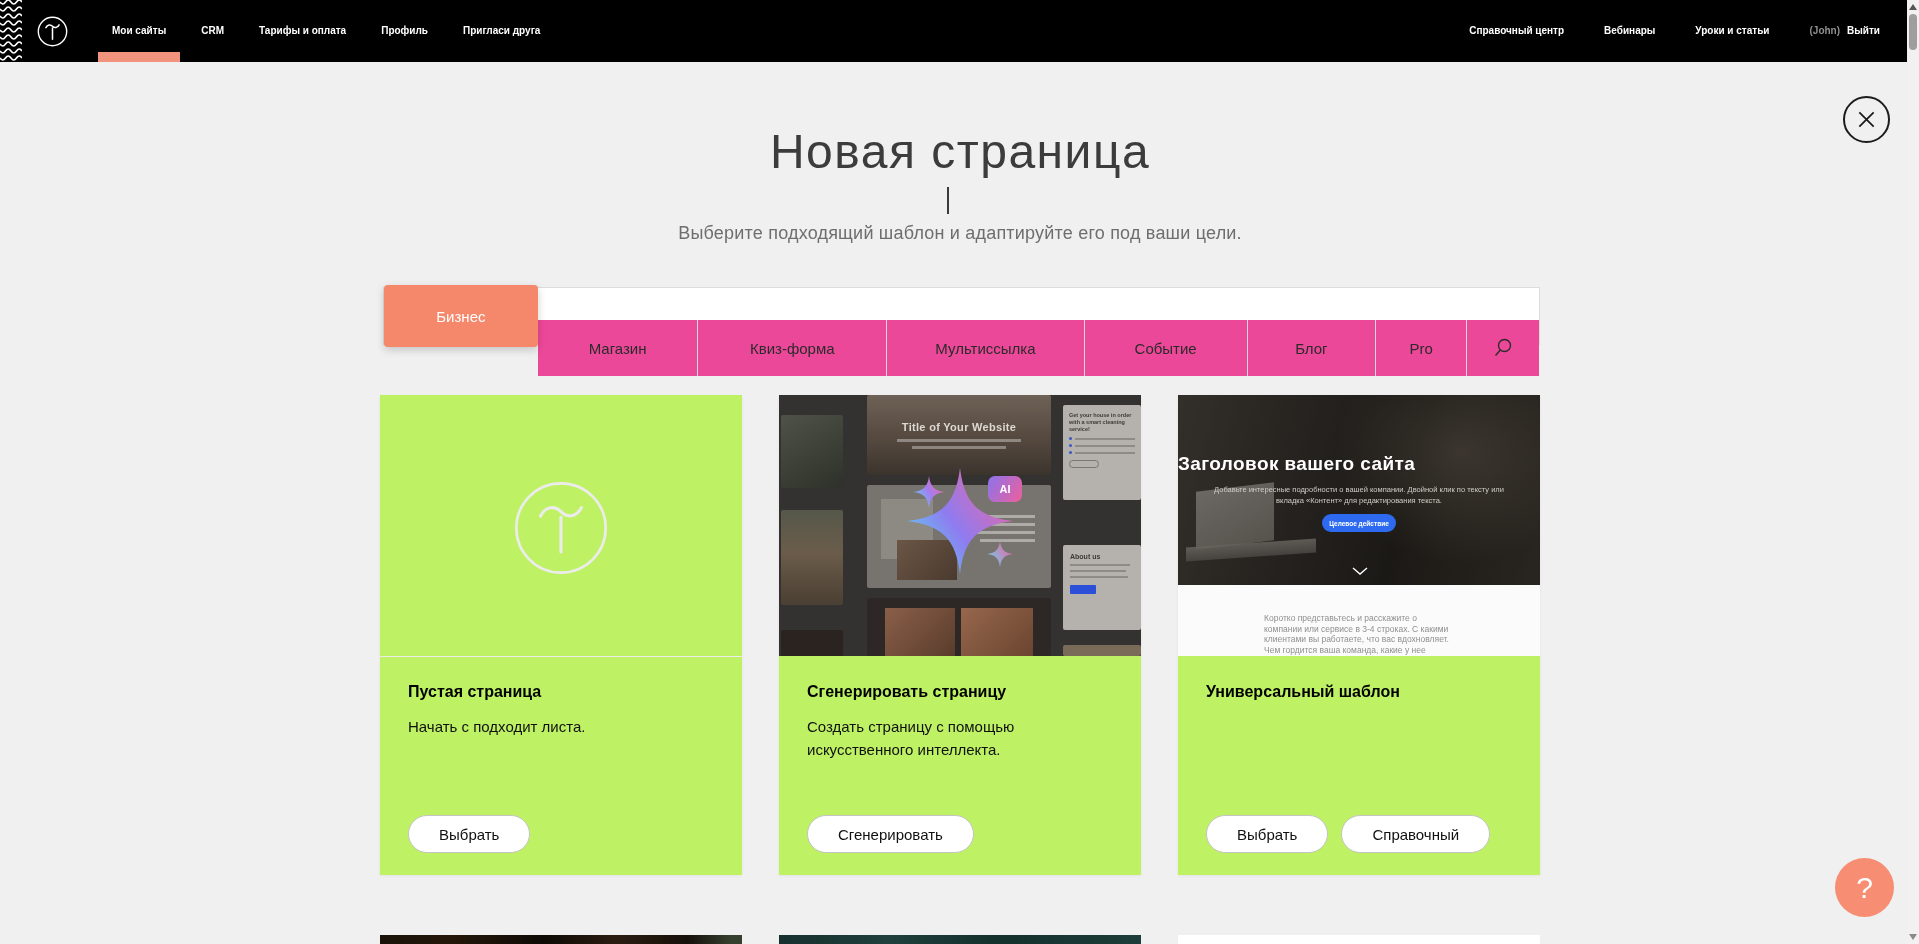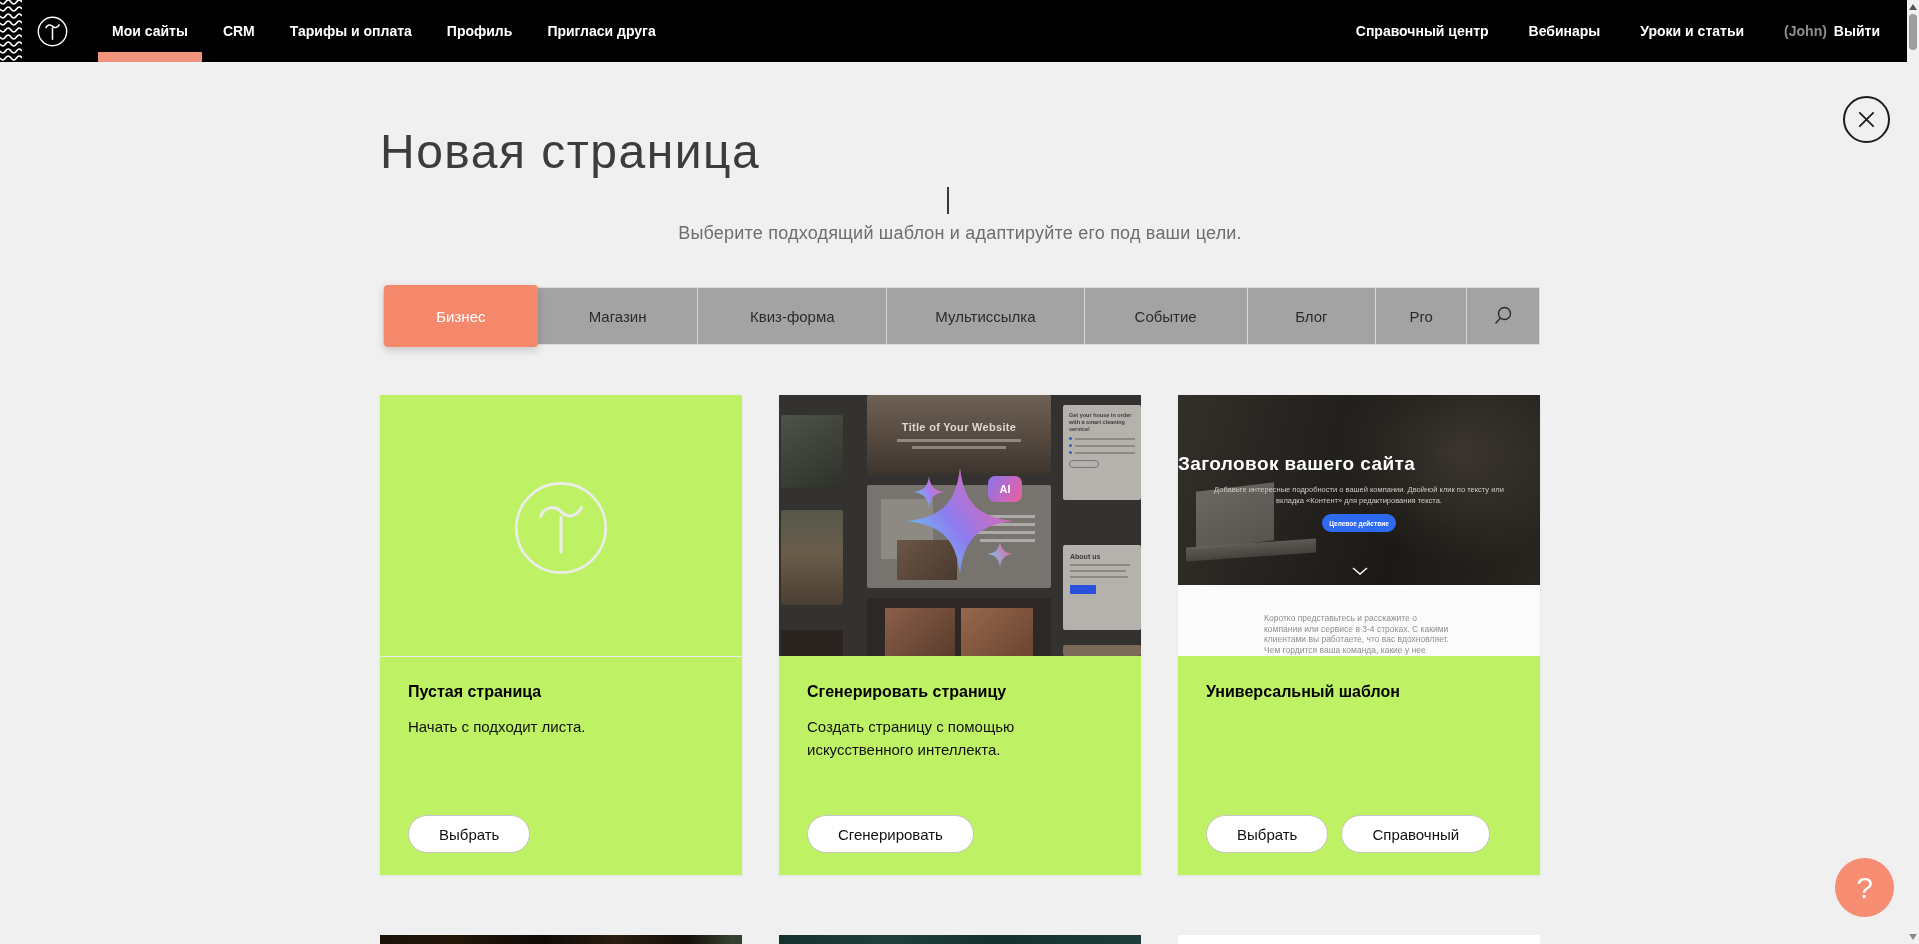--- a/index.html
+++ b/index.html
@@ -13,21 +13,21 @@
 
   
   .header {
     position:absolute; top:0; left:0; width:1907px; height:62px;
     background:#000; display:flex; align-items:center; z-index:10;
   }
   .zigzag { width:22px; height:62px; flex:none; }
   .logo { margin-left:15px; width:31px; height:31px; flex:none; cursor:pointer; }
   .nav-left { display:flex; margin-left:44px; gap:35px; height:62px; }
   .nav-item {
-    position:relative; color:#fff; font-size:14px; font-weight:bold;
+    position:relative; color:#fff; font-size:10px; font-weight:bold;
     line-height:62px; cursor:pointer; white-space:nowrap;
   }
   .nav-underline {
     position:absolute; left:-14px; right:-14px; bottom:0; height:10px;
     background:#f2937e;
   }
   .nav-right {
     margin-left:auto; margin-right:27px; display:flex; gap:40px;
     align-items:center; height:62px;
   }
@@ -55,41 +55,41 @@
   }
 
   
   .close-btn {
     position:absolute; left:1843px; top:96px; width:47px; height:47px;
     border:2px solid #1c1c1c; border-radius:50%; background:transparent;
     display:flex; align-items:center; justify-content:center; cursor:pointer;
   }
   .content { position:absolute; left:380px; top:0; width:1160px; }
   .page-title {
-    position:absolute; top:124px; width:100%; 
+    position:absolute; top:124px; width:100%; text-align:center;
     font-size:48px; font-weight:300; color:#3c3c3c; letter-spacing:1.5px;
   }
   .page-subtitle {
     position:absolute; top:223px; width:100%; text-align:center;
     font-size:18px; font-weight:400; color:#6e6e6e; letter-spacing:0.2px;
   }
   .text-cursor {
     position:absolute; left:567px; top:187px; width:2px; height:27px;
     background:#3a3a3a;
   }
 
   
   .tabs {
     position:absolute; top:287px; left:3px; width:1157px; height:58px;
     display:flex; background:#fff; border:1px solid #dcdcdc;
   }
   .tab {
     display:flex; align-items:center; justify-content:center;
-    font-size:15px; color:#2b2b2b; background:#a3a3a3; cursor:pointer;
-    border-right:1px solid #d9d9d9; height:100%;
+    font-size:15px; color:#2b2b2b; background:#ec4899; cursor:pointer;
+    border-right:1px solid #d9d9d9; height:100%;margin-top:32px;
   }
   .tab:last-child { border-right:none; }
   .tab.w0{width:154px}.tab.w1{width:161px}.tab.w2{width:198px}.tab.w3{width:189px}
   .tab.w4{width:163px}.tab.w5{width:129px}.tab.w6{width:91px}.tab.w7{width:72px}
   .tab.active {
     background:#f5876b; color:#fff; border:none; border-radius:4px;
     margin:-3px 0; height:62px; box-shadow:0 3px 8px rgba(0,0,0,0.18);
     z-index:2;
   }
 

